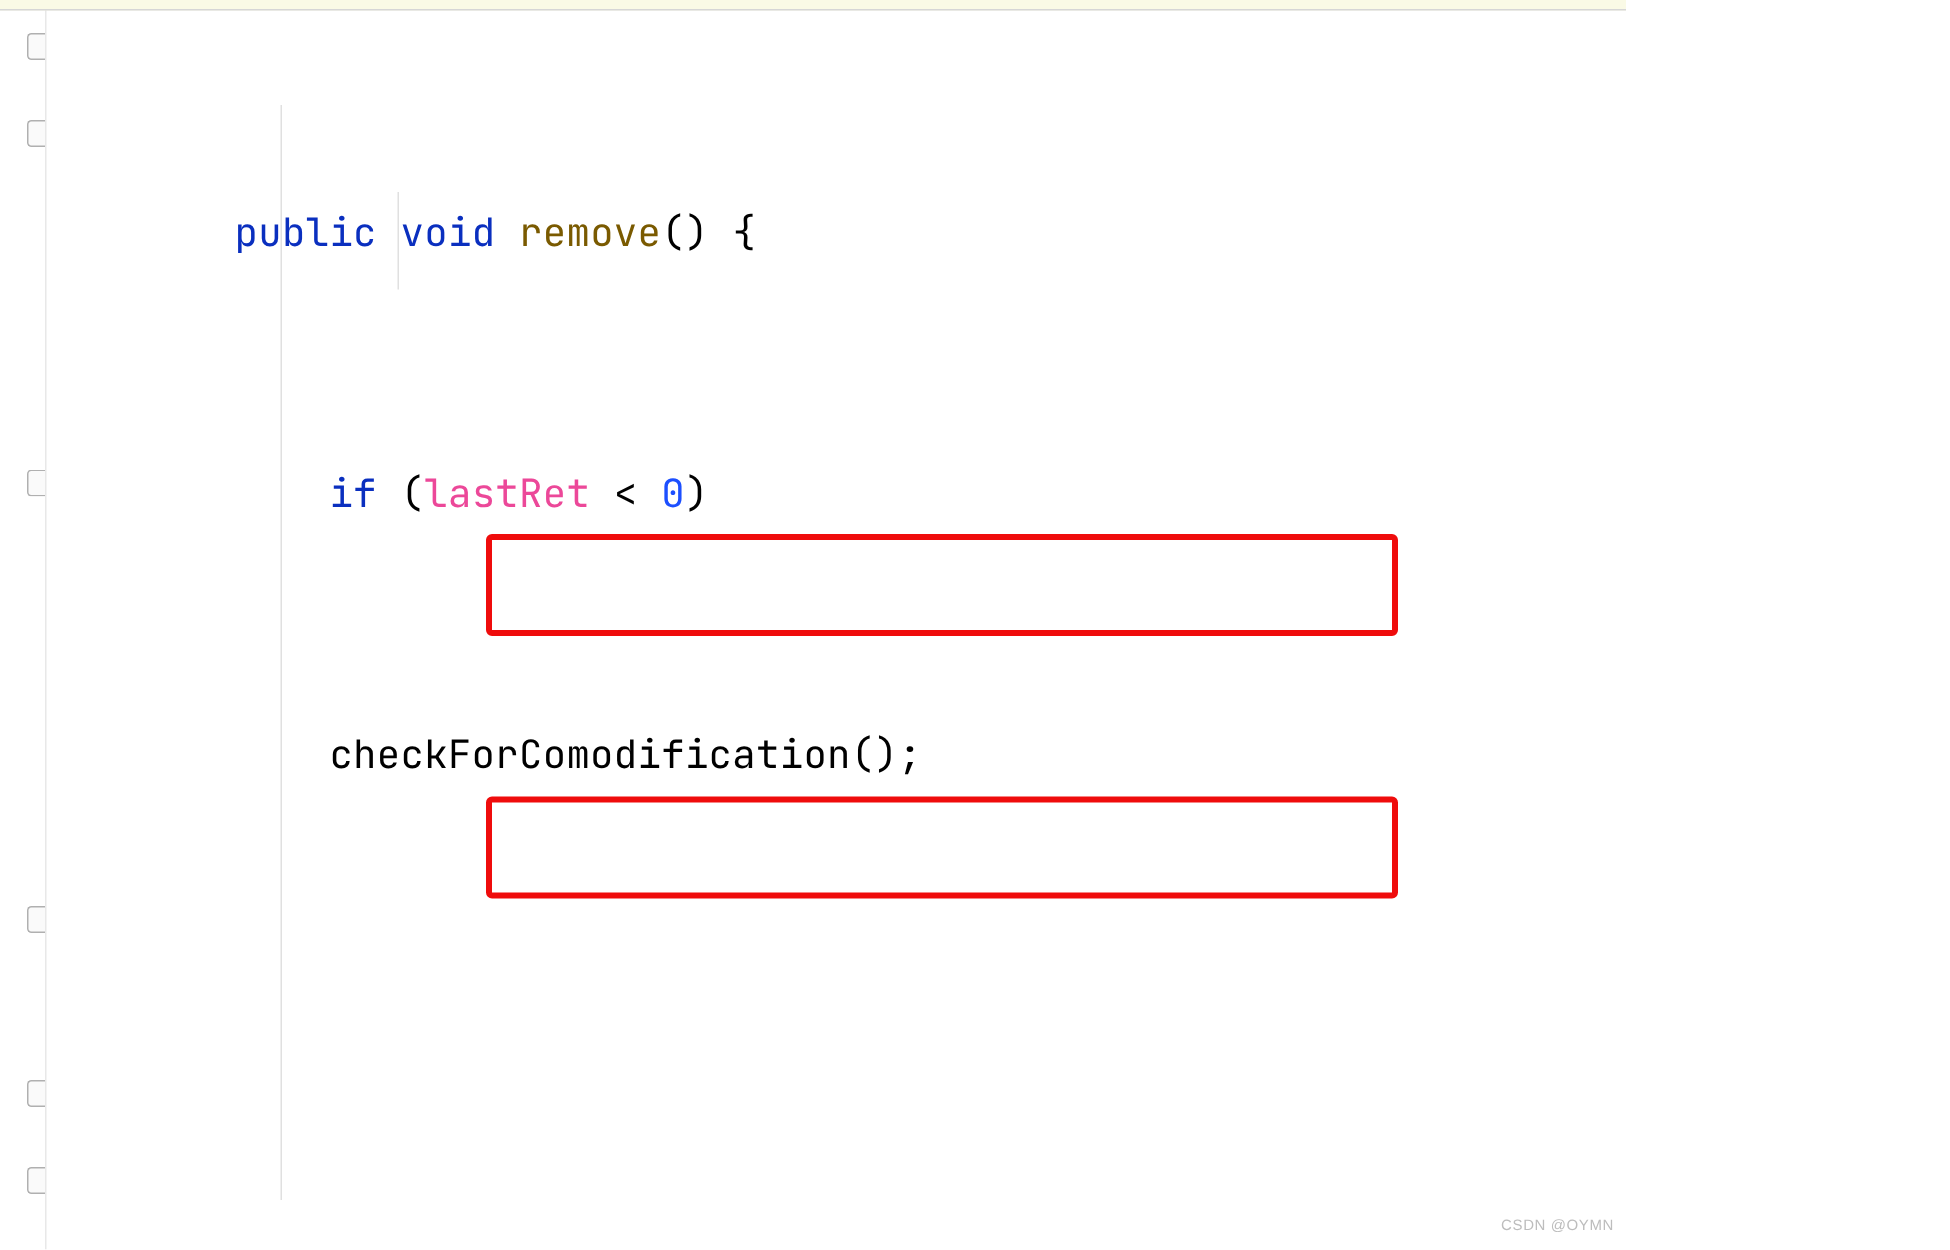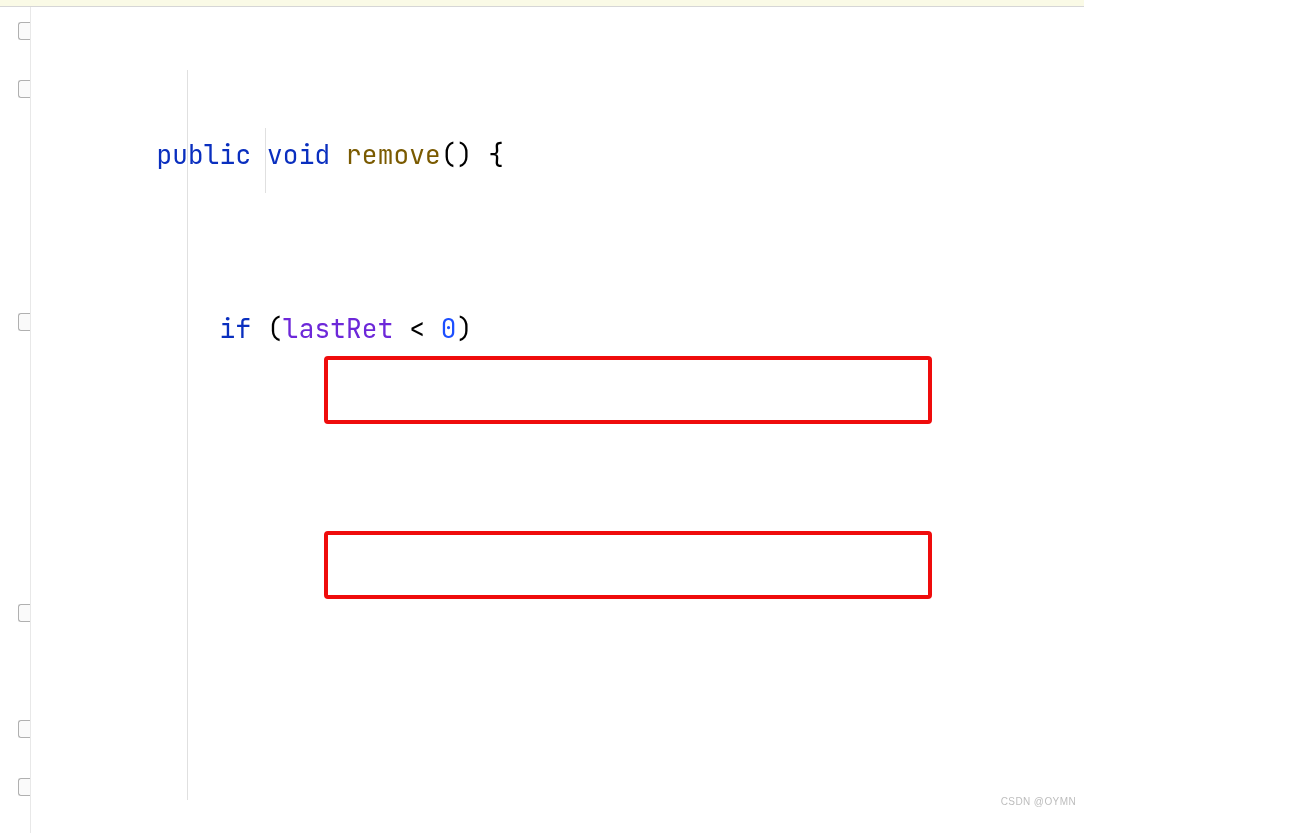--- a/index.html
+++ b/index.html
@@ -50,32 +50,32 @@
     right: 0;
     white-space: pre;
     letter-spacing: 0.2px;
   }
   .row {
     height: 58px;
     position: relative;
   }
   .kw { color: #0a2fbf; }      
   .mname { color: #7a5a00; }   
-  .idlite { color: #6d28d9; }   
+  .idlite { color: #ec4899; }   
   .num { color: #1c4fff; }     
   .plain { color: #000000; }
   .guide {
     position: absolute;
     width: 1px;
     background: #e0e0e0;
     z-index: -1;
   }
   .watermark {
     position: absolute;
-    bottom: 20px;
+    bottom: 4px;
     right: 8px;
     font-size: 10px;
     font-family: sans-serif;
     color: #bdbdbd;
     letter-spacing: 0.4px;
   }
   .hlbox {
     position: absolute;
     border: 4px solid #ef0c0c;
     border-radius: 4px;
@@ -96,20 +96,21 @@
     <div class="fold-marker" style="top:720px;"></div>
     <div class="fold-marker" style="top:778px;"></div>
   </div>
 
   <div class="guide" style="left:187px; top:70px; height:730px;"></div>
   <div class="guide" style="left:265px; top:128px; height:65px;"></div>
 
   <div class="code-area">
     <div class="row">        <span class="kw">public</span><span class="plain"> </span><span class="kw">void</span><span class="plain"> </span><span class="mname">remove</span><span class="plain">() {</span></div>
     <div class="row">            <span class="kw">if</span><span class="plain"> (</span><span class="idlite">lastRet</span><span class="plain"> &lt; </span><span class="num">0</span><span class="plain">)</span></div>
+    <div class="row">            <span class="plain">checkForComodification</span><span class="plain">();</span></div>
     <div class="row"></div>
     
     
     
     
     
     
     
     
     

